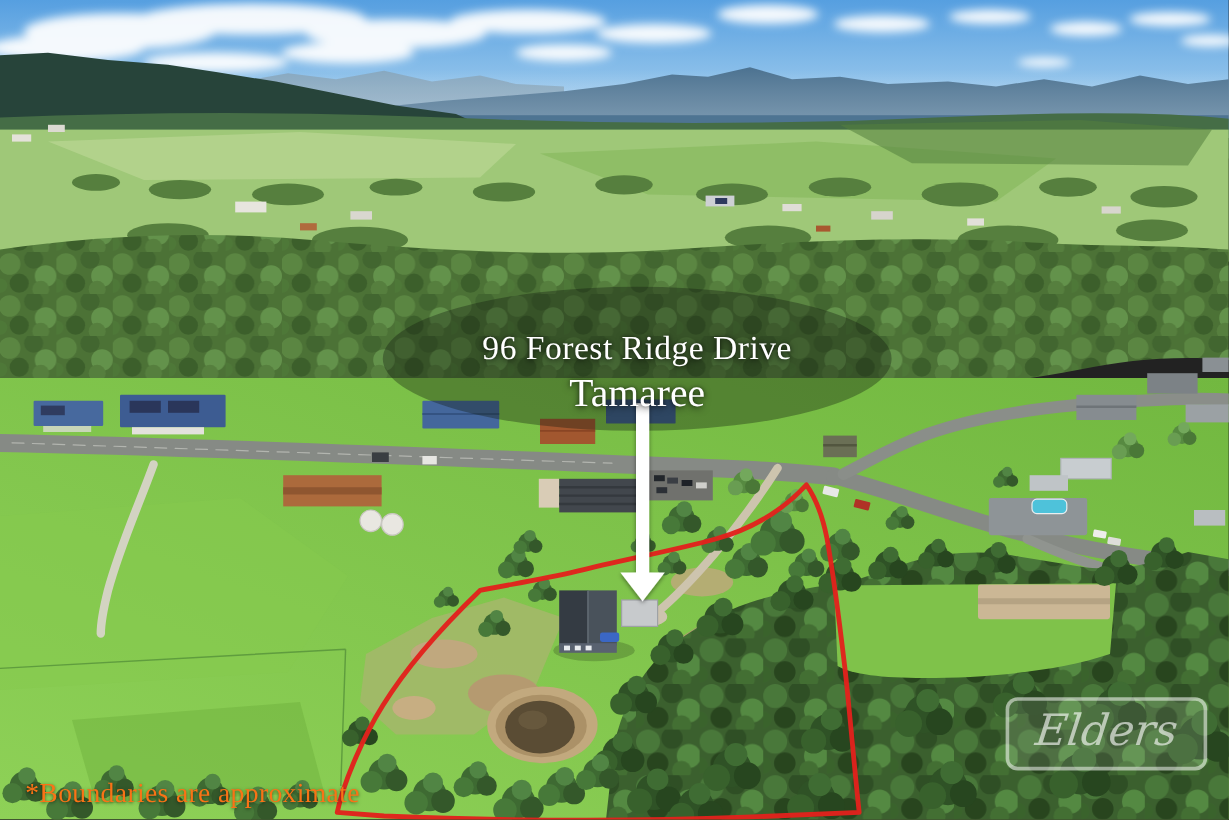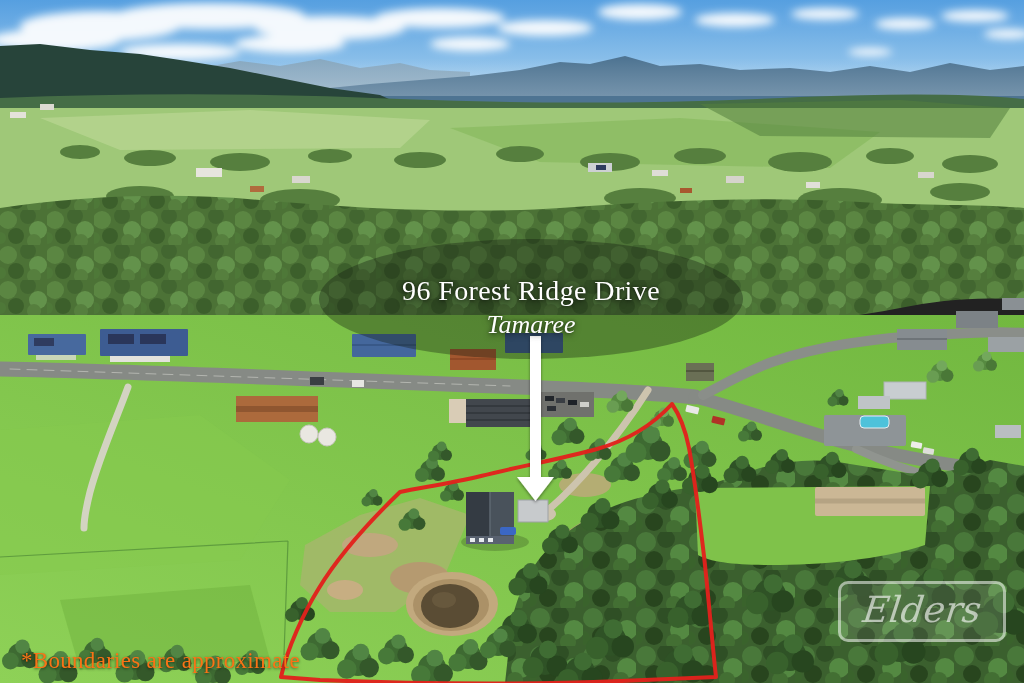--- a/index.html
+++ b/index.html
@@ -1,21 +1,21 @@
 <!DOCTYPE html>
 <html><head>
 <meta charset="utf-8">
 <style>
   html,body{margin:0;padding:0;background:#222;}
   .stage{position:relative;width:1024px;height:683px;overflow:hidden;font-family:"Liberation Serif",serif;}
   .stage svg{position:absolute;inset:0;display:block;}
   .address{position:absolute;top:276px;left:531px;transform:translateX(-50%);text-align:center;color:#ffffff;
     text-shadow:0 2px 6px rgba(0,0,0,.65),0 0 3px rgba(0,0,0,.45);white-space:nowrap;}
   .address .l1{font-size:28px;letter-spacing:.4px;line-height:1.1;}
-  .address .l2{font-size:26px;line-height:1.15;margin-top:3px;font-style:italic;}
+  .address .l2{font-size:33px;line-height:1.15;margin-top:3px;}
   .disclaimer{position:absolute;left:21px;top:648px;font-size:23px;color:#f97316;
     text-shadow:0 1px 3px rgba(0,0,0,.55);letter-spacing:.3px;}
   .watermark{position:absolute;left:838px;top:581px;width:168px;height:61px;box-sizing:border-box;
     border:3px solid rgba(255,255,255,.5);border-radius:10px;background:rgba(255,255,255,.10);
     display:flex;align-items:center;justify-content:center;}
   .watermark .brand{font-family:"DejaVu Serif",serif;font-style:italic;font-size:36px;
     color:rgba(255,255,255,.62);transform:skewX(-7deg);line-height:1;padding-bottom:4px;}
 </style>
 </head>
 <body>

